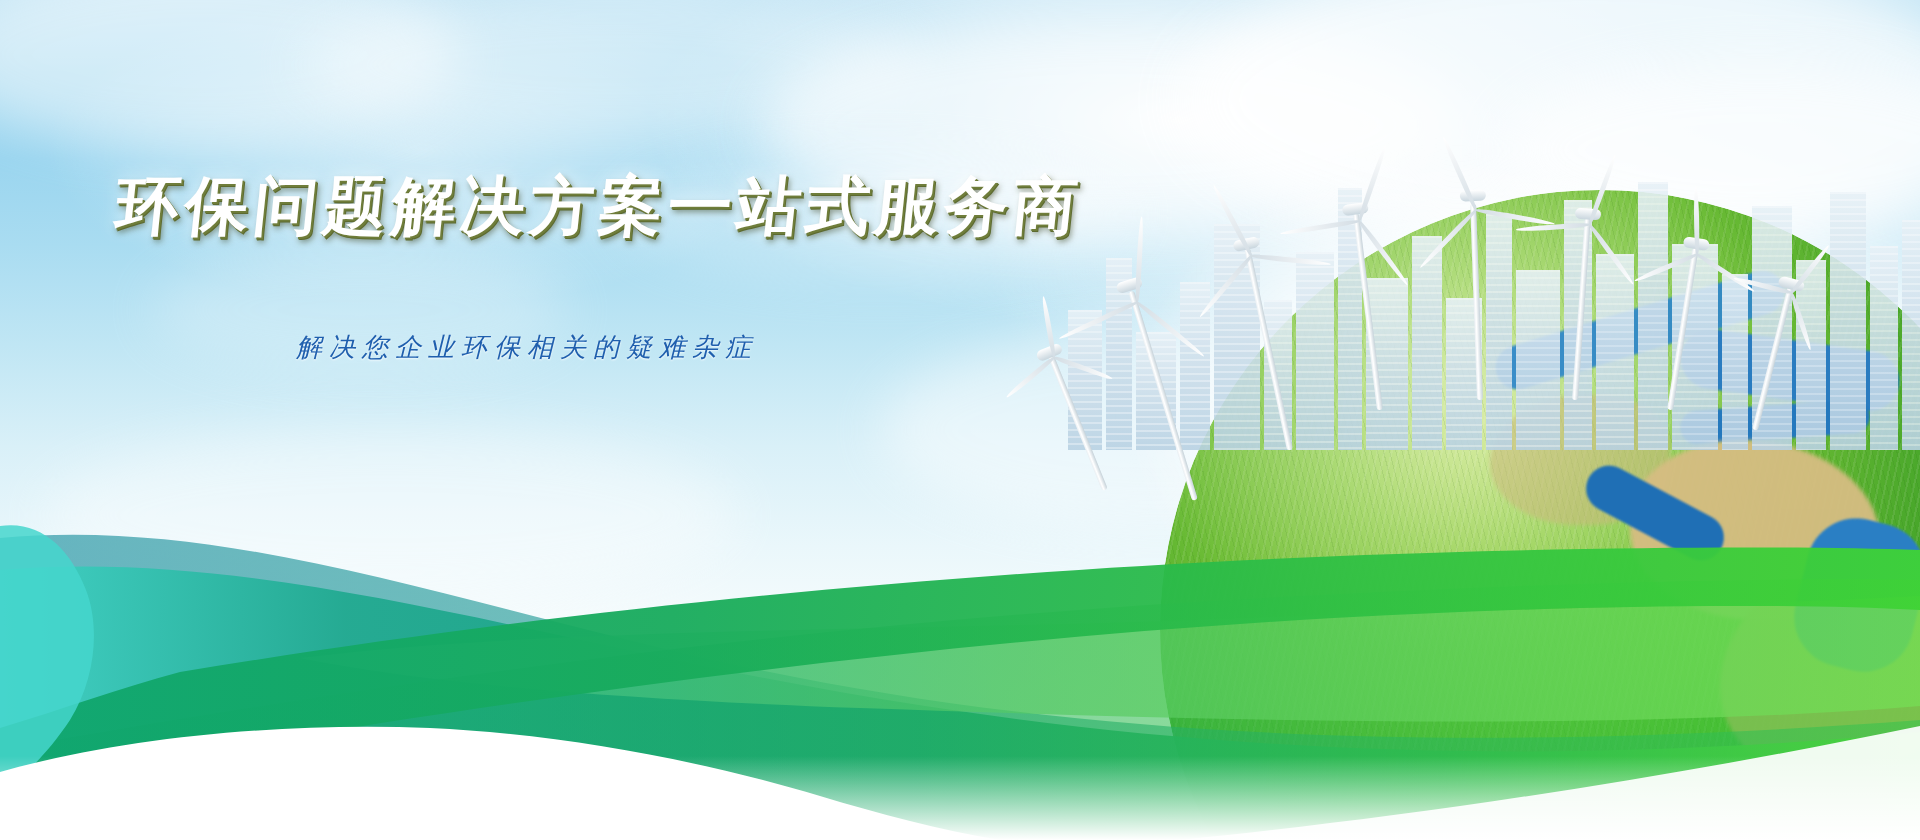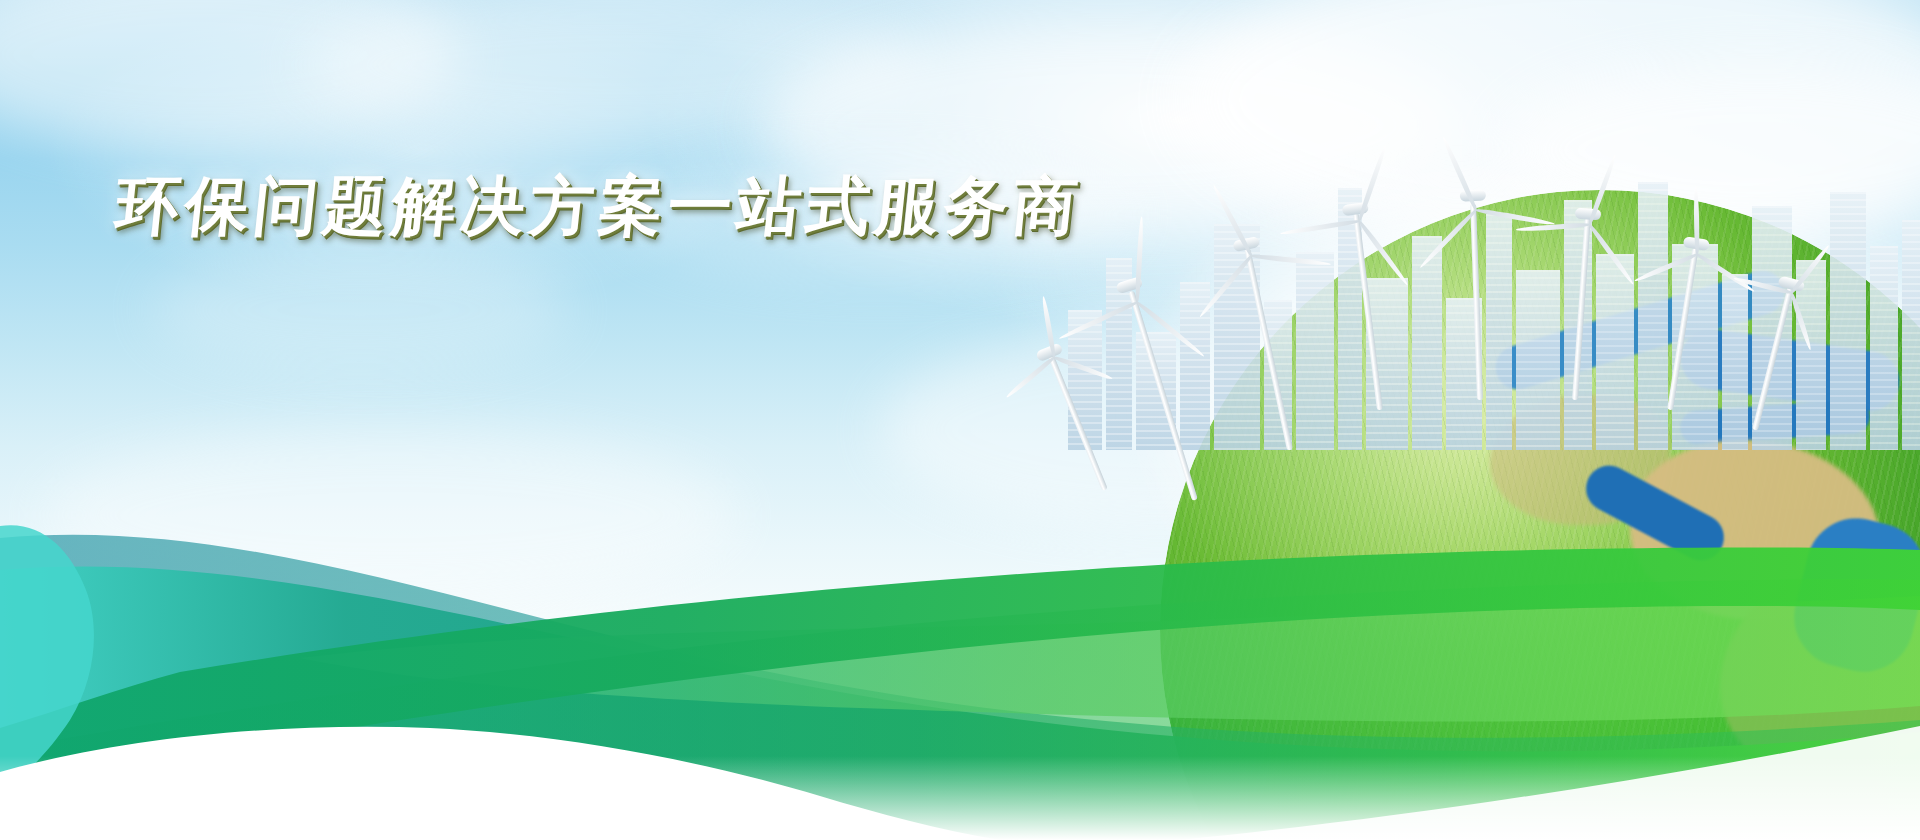--- a/index.html
+++ b/index.html
@@ -255,20 +255,21 @@
     <div class="mast" style="height:148px;"></div>
     <div class="nacelle" style="top:34px;"></div>
     <div class="blade" style="height:60px; bottom:142px; transform:rotate(24deg);"></div>
     <div class="blade" style="height:60px; bottom:142px; transform:rotate(148deg);"></div>
     <div class="blade" style="height:60px; bottom:142px; transform:rotate(270deg);"></div>
   </div>
 
   <div class="title">环保问题解决方案一站式服务商</div>
 
   <div class="subtitle">
+    <div>解决您企业环保相关的疑难杂症</div>
   </div>
 
   <div class="waves">
     <svg viewBox="0 0 1920 420" preserveAspectRatio="none" xmlns="http://www.w3.org/2000/svg">
       <defs>
         <linearGradient id="gTeal" x1="0" y1="0" x2="1" y2="0">
           <stop offset="0%" stop-color="#3fd3c6"></stop>
           <stop offset="18%" stop-color="#1fa98f"></stop>
           <stop offset="48%" stop-color="#17a07f"></stop>
           <stop offset="75%" stop-color="#2bb35f"></stop>

